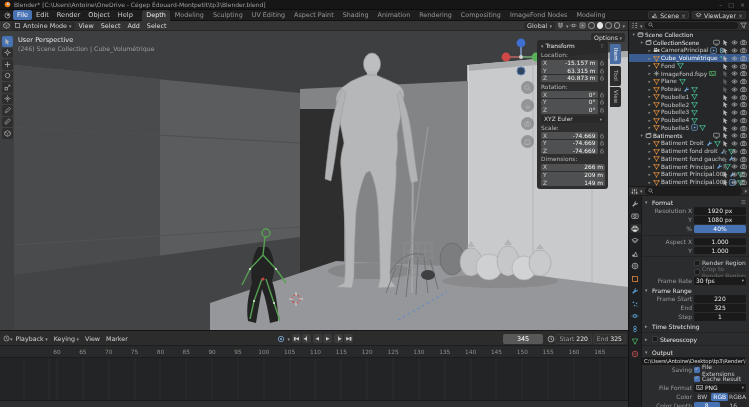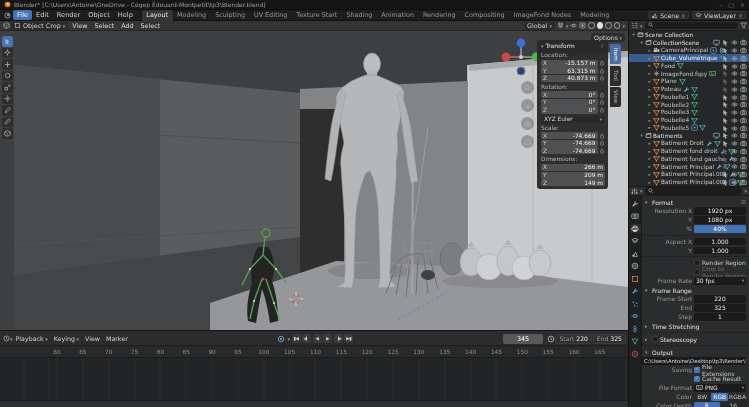--- a/index.html
+++ b/index.html
@@ -154,25 +154,25 @@
           <circle cx="5" cy="5" r="3.6" fill="none" stroke="#bbb"></circle>
           <circle cx="5.8" cy="4.4" r="1.4" fill="#bbb"></circle>
         </svg>
     </span>
     <span class="menu-item highlight">File</span>
       <span class="menu-item">Edit</span>
       <span class="menu-item">Render</span>
       <span class="menu-item">Object</span>
       <span class="menu-item">Help</span>
     <div class="tabs">
-      <span class="tab active">Layout</span>
+      <span class="tab active">Depth</span>
         <span class="tab">Modeling</span>
         <span class="tab">Sculpting</span>
         <span class="tab">UV Editing</span>
-        <span class="tab">Texture Start</span>
+        <span class="tab">Aspect Paint</span>
         <span class="tab">Shading</span>
         <span class="tab">Animation</span>
         <span class="tab">Rendering</span>
         <span class="tab">Compositing</span>
         <span class="tab">ImageFond Nodes</span>
         <span class="tab">Modeling</span>
     </div>
     <div class="topbar-right">
       <span class="pill">
         <span class="oi">
@@ -207,21 +207,21 @@
           </svg>
         </span>
       <span class="modepill car">
         <span class="oi">
             <svg viewBox="0 0 10 10" width="100%" height="100%">
               <rect x="2" y="2" width="6" height="6" fill="none" stroke="currentColor"></rect>
               <circle cx="2" cy="2" r="0.8" fill="currentColor"></circle>
               <circle cx="8" cy="8" r="0.8" fill="currentColor"></circle>
             </svg>
           </span>
-        <span>Object Crop</span>
+        <span>Antoine Mode</span>
       </span>
       <span class="vp-menu">View</span>
         <span class="vp-menu">Select</span>
         <span class="vp-menu">Add</span>
         <span class="vp-menu">Select</span>
       <div class="vph-right">
         <span class="modepill car">
           <span>Global</span>
         </span>
         <span class="oi">
@@ -339,20 +339,24 @@
           <circle cx="263" cy="248" r="1.6" fill="#d04040"></circle>
         </g>
 
         <g>
           <circle cx="296" cy="268" r="4" fill="none" stroke="#d04545" stroke-width="1.2" stroke-dasharray="2,2"></circle>
           <path d="M296,261 v4 M296,271 v4 M289,268 h4 M299,268 h4" stroke="#e8e8e8" stroke-width="0.8"></path>
         </g>
         <line x1="398" y1="289" x2="447" y2="261" stroke="#5d89c8" stroke-width="1" stroke-dasharray="3,2.5"></line>
       </svg>
 
+      <div class="overlay-txt">
+        <div class="l1">User Perspective</div>
+        <div class="l2">(246) Scene Collection | Cube_Volumétrique</div>
+      </div>
 
       <div class="options-btn car">Options</div>
 
       <div class="vtoolbar">
         <span class="vtool active">
             <span class="oi ic-tool-select">
               <svg viewBox="0 0 10 10" width="100%" height="100%">
                 <path d="M2 1l6 4.6-2.8.5L6.8 9l-1.6.8L3.7 7 2 8.6z" fill="currentColor"></path>
               </svg>
             </span>

